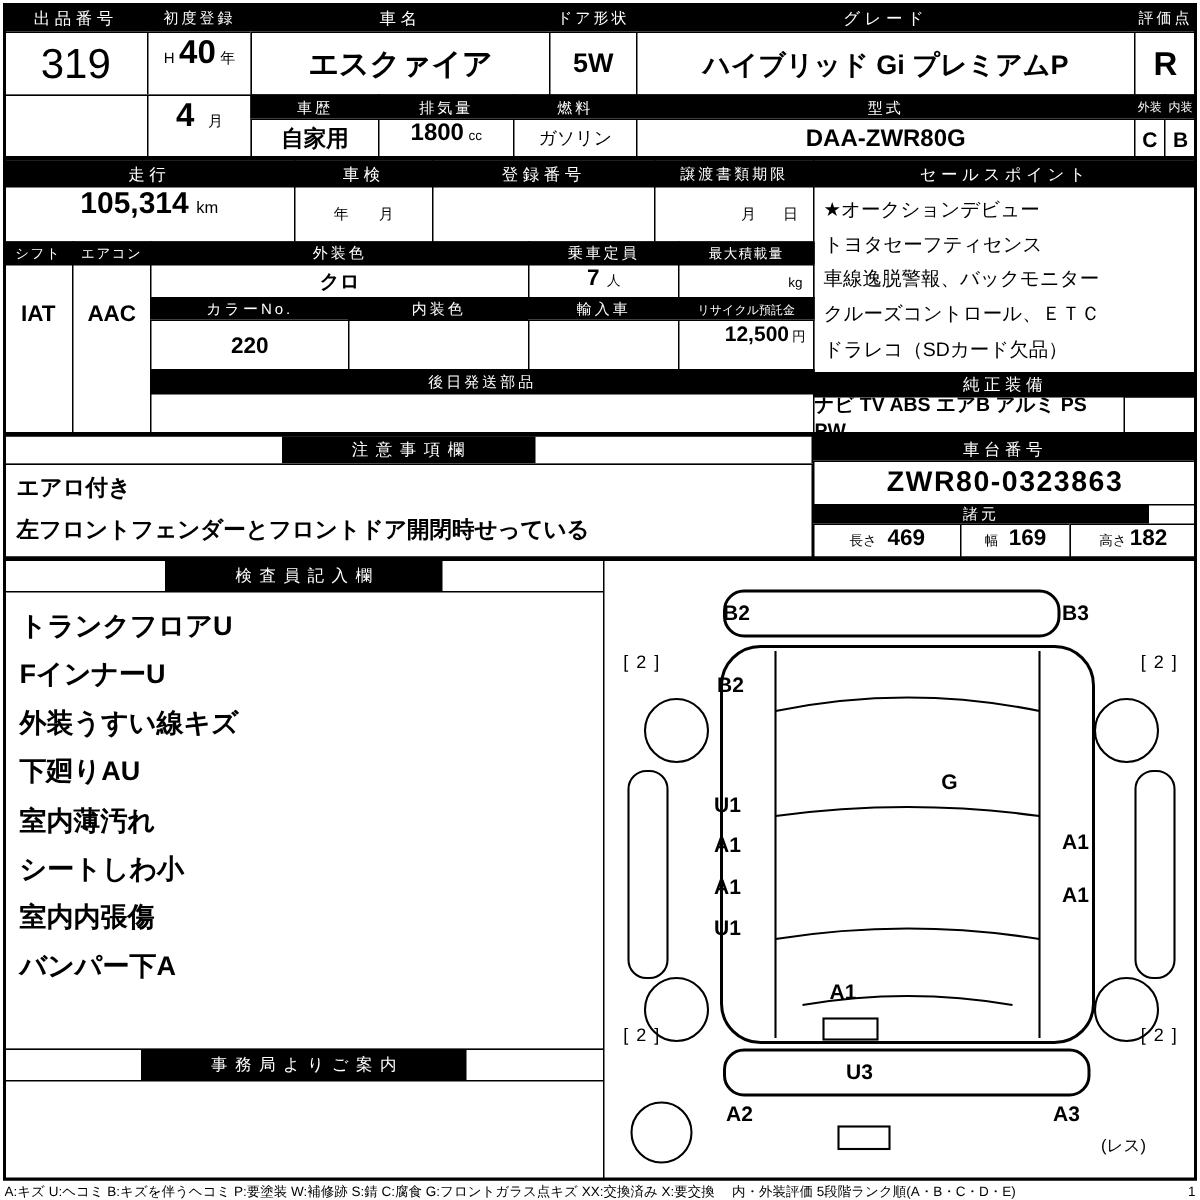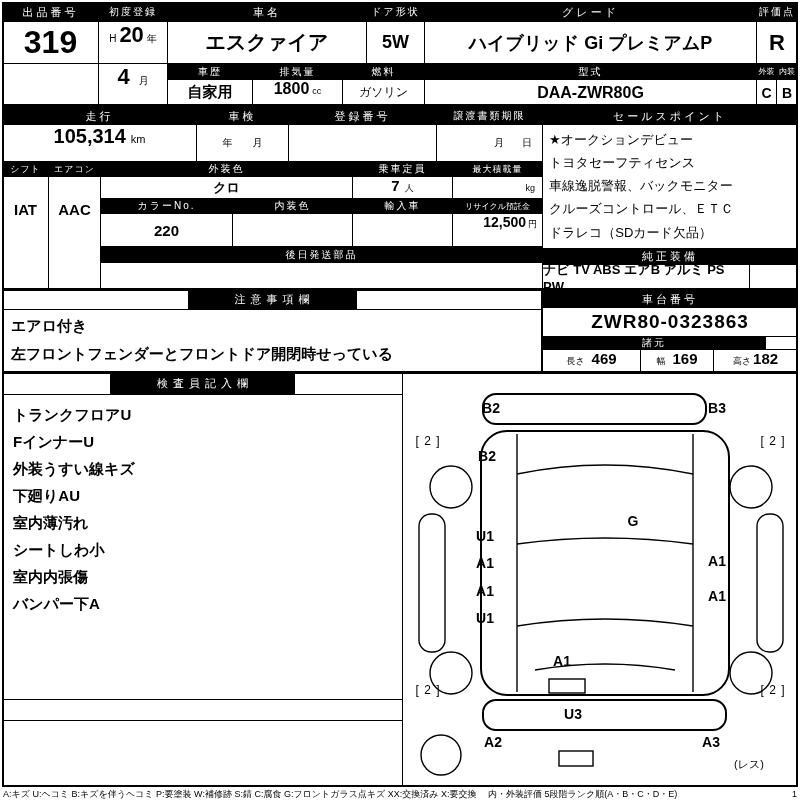--- a/index.html
+++ b/index.html
@@ -8,31 +8,31 @@
   .sheet { position:relative; width:800px; height:800px; background:#fff; overflow:hidden; }
   .cell { position:absolute; background:#fff; border:1px solid #000;
     display:flex; align-items:center; justify-content:center; overflow:hidden; font-size:13px; }
   .cell.col { flex-direction:column; align-items:flex-start; justify-content:flex-start; }
   .hd { background:#000; color:#fff; font-size:11px; letter-spacing:3px; font-weight:normal; }
   .hd.s10 { font-size:10px; letter-spacing:2px; }
   .hd.s9 { font-size:9px; letter-spacing:1px; }
   .hd.s8 { font-size:8px; letter-spacing:0; }
   .hd-inline { display:inline-block; background:#000; color:#fff; font-size:11px;
     letter-spacing:5px; padding:2px 42px 3px 47px; }
-  .b28{font-size:32px;font-weight:bold;} .b22{font-size:22px;font-weight:bold;}
+  .b28{font-size:28px;font-weight:normal;} .b22{font-size:22px;font-weight:bold;}
   .b20{font-size:20px;font-weight:bold;} .b19{font-size:19px;font-weight:bold;letter-spacing:1px;}
   .b18{font-size:18px;font-weight:bold;} .b16{font-size:16px;font-weight:bold;}
   .b15{font-size:15px;font-weight:bold;} .b14{font-size:14px;font-weight:bold;}
   .b13{font-size:13px;font-weight:bold;}
   .t12{font-size:12px;} .t11{font-size:11px;} .t10{font-size:10px;} .t9{font-size:9px;}
   .divider { position:absolute; background:#000; z-index:10; }
   .frame { position:absolute; border:2px solid #000; pointer-events:none; z-index:40; }
   [data-list="mid.sales_points"] .line { font-size:13px; line-height:1.78; white-space:nowrap; }
   [data-list="notes.lines"] .line { font-size:15px; font-weight:bold; line-height:1.85; white-space:nowrap; }
-  [data-list="inspector.lines"] .line { font-size:15px; font-weight:bold; line-height:1.8; white-space:nowrap; }
+  [data-list="inspector.lines"] .line { font-size:18px; font-weight:bold; line-height:1.8; white-space:nowrap; }
   .marker-layer { position:absolute; inset:0; z-index:5; }
   .marker { position:absolute; transform:translate(-50%,-50%); font-weight:bold; font-size:14px; white-space:nowrap; }
   .marker.br { font-weight:normal; font-size:12px; letter-spacing:1px; }
   .marker.note { font-weight:normal; font-size:11px; }
   .legend { position:absolute; left:3px; top:788px; width:794px; height:12px; display:flex;
     justify-content:space-between; align-items:center; font-size:9px; white-space:nowrap; overflow:hidden; }
   .diagram-panel svg { position:absolute; inset:0; }
 </style>
 </head>
 <body>
@@ -44,21 +44,21 @@
   <div class="cell hd" style="left:167px;top:2px;width:200px;height:20px">車名</div>
   <div class="cell hd s10" style="left:366px;top:2px;width:59px;height:20px">ドア形状</div>
   <div class="cell hd" style="left:424px;top:2px;width:333px;height:20px">グレード</div>
   <div class="cell hd s10" style="left:756px;top:2px;width:42px;height:20px">評価点</div>
 
   <div class="cell" style="left:2px;top:21px;width:97px;height:43px">
       <span class="b28">319</span>
     </div>
   <div class="cell" style="left:98px;top:21px;width:70px;height:43px;gap:3px;align-items:baseline">
     <span class="t10">H</span>
-    <span class="b22">20</span>
+    <span class="b22">40</span>
     <span class="t10">年</span>
   </div>
   <div class="cell" style="left:167px;top:21px;width:200px;height:43px">
       <span class="b20">エスクァイア</span>
     </div>
   <div class="cell" style="left:366px;top:21px;width:59px;height:43px">
       <span class="b18">5W</span>
     </div>
   <div class="cell" style="left:424px;top:21px;width:333px;height:43px">
       <span class="b18">ハイブリッド Gi プレミアムP</span>
@@ -201,20 +201,23 @@
   <div class="cell col" style="left:2px;top:394px;width:401px;height:306px;padding:6px 10px" data-list="inspector.lines">
       <div class="line">トランクフロアU</div>
       <div class="line">FインナーU</div>
       <div class="line">外装うすい線キズ</div>
       <div class="line">下廻りAU</div>
       <div class="line">室内薄汚れ</div>
       <div class="line">シートしわ小</div>
       <div class="line">室内内張傷</div>
       <div class="line">バンパー下A</div>
     </div>
+  <div class="cell" style="left:2px;top:699px;width:401px;height:22px">
+    <span class="hd-inline">事務局よりご案内</span>
+  </div>
   <div class="cell" style="left:2px;top:720px;width:401px;height:67px"></div>
 
   <div class="cell diagram-panel" style="left:402px;top:373px;width:396px;height:414px;padding:0">
     <svg viewBox="0 0 396 414" width="396" height="414">
       <g fill="none" stroke="#000" stroke-width="2">
         <rect x="80" y="20" width="223" height="30" rx="13"></rect>
         <rect x="78" y="57" width="248" height="264" rx="26"></rect>
         <rect x="80" y="326" width="243" height="30" rx="13"></rect>
       </g>
       <g fill="none" stroke="#000" stroke-width="1.4">

